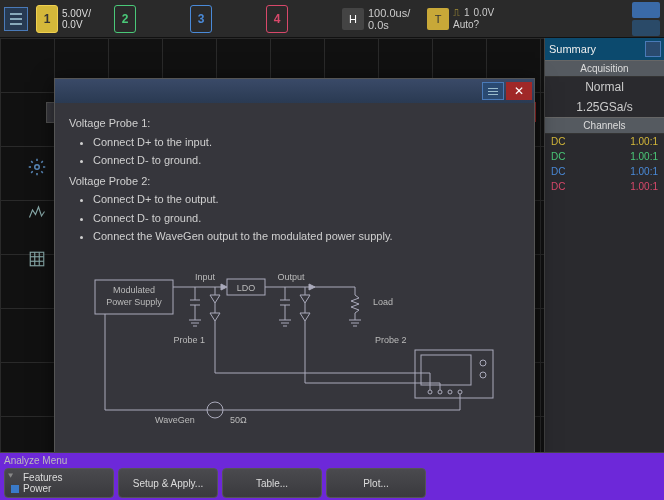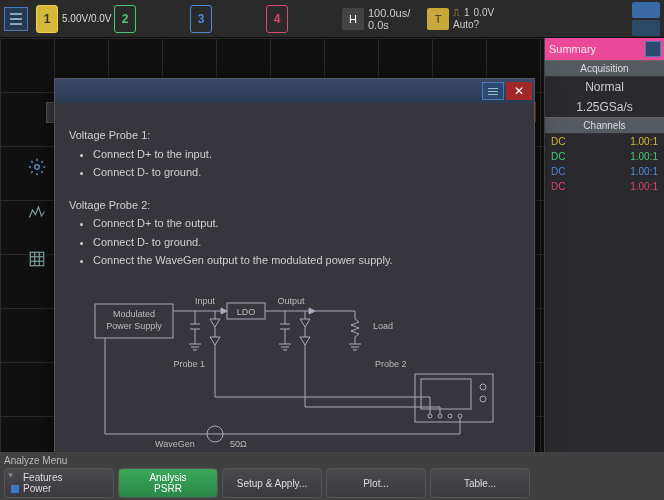--- a/index.html
+++ b/index.html
@@ -36,21 +36,21 @@
     border-radius: 3px;
     display: flex; align-items: center; justify-content: center;
     font-size: 12px; font-weight: bold;
     margin-left: 4px;
   }
   .ch1 { background: #d4b83a; color: #333; border: 1px solid #f0d050; }
   .ch2 { border: 1px solid #4ac878; color: #4ac878; }
   .ch3 { border: 1px solid #4a8ad8; color: #4a8ad8; }
   .ch4 { border: 1px solid #d8486a; color: #d8486a; }
   .ch-info {
-    display: flex; flex-direction: row;
+    display: flex; flex-direction: column;
     font-size: 10px; margin-left: 4px; width: 48px;
     color: #ddd;
   }
   .h-btn {
     width: 22px; height: 22px;
     background: #444; color: #fff;
     display: flex; align-items: center; justify-content: center;
     border-radius: 2px;
     margin-left: 4px;
   }
@@ -97,21 +97,21 @@
   
   .summary {
     position: absolute;
     top: 0; right: 0; bottom: 0;
     width: 120px;
     background: #2a2a2e;
     border-left: 1px solid #444;
   }
   .summary-hdr {
     height: 22px;
-    background: #ec4899;
+    background: #0c4a6e;
     display: flex; align-items: center;
     padding: 0 4px;
     color: #eee;
     font-size: 11px;
     position: relative;
   }
   .summary-hdr .sq {
     position: absolute; right: 3px; top: 3px;
     width: 16px; height: 16px;
     border: 1px solid #4a7ab8; background: #2a4a6e;
@@ -202,35 +202,35 @@
     color: #fff;
     display: flex; align-items: center; justify-content: center;
     font-size: 12px;
   }
   .dlg-body {
     padding: 8px 14px;
     color: #d0d0d0;
     font-size: 11px;
     line-height: 1.5;
   }
-  .dlg-body .section-title { margin-top: 16px; margin-bottom: 2px; }
+  .dlg-body .section-title { margin-top: 4px; margin-bottom: 2px; }
   .dlg-body ul { margin-left: 24px; }
   .dlg-body li { list-style: disc; margin: 2px 0; }
   
   .diagram {
     margin: 10px auto 0 auto;
     width: 440px; height: 170px;
   }
   .diagram svg { width: 100%; height: 100%; }
   
   .bottombar {
     position: absolute;
     left: 0; right: 0; bottom: 0;
     height: 48px;
-    background: #404040;
+    background: #6d28d9;
     border-top: 1px solid #444;
   }
   .analyze-label {
     position: absolute;
     left: 4px; top: 2px;
     font-size: 10px;
     color: #bbb;
   }
   .bb-buttons {
     position: absolute;
@@ -482,27 +482,23 @@
   <div class="analyze-label">Analyze Menu</div>
   <div class="bb-buttons">
     <div class="bb-btn features">
       <span class="arrow">⯆</span>
       <span>Features</span>
       <span style="display:flex;align-items:center;gap:4px;">
           <span class="chk"></span>
           <span>Power</span>
         </span>
     </div>
-    <div class="bb-btn analysis">
-      <span>Analysis</span>
-      <span>PSRR</span>
-    </div>
     <div class="bb-btn">
       <span>Setup &amp; Apply...</span>
     </div>
     <div class="bb-btn">
+      <span>Table...</span>
+    </div>
+    <div class="bb-btn">
       <span>Plot...</span>
     </div>
-    <div class="bb-btn">
-      <span>Table...</span>
-    </div>
   </div>
 </div>
 
 </body></html>

